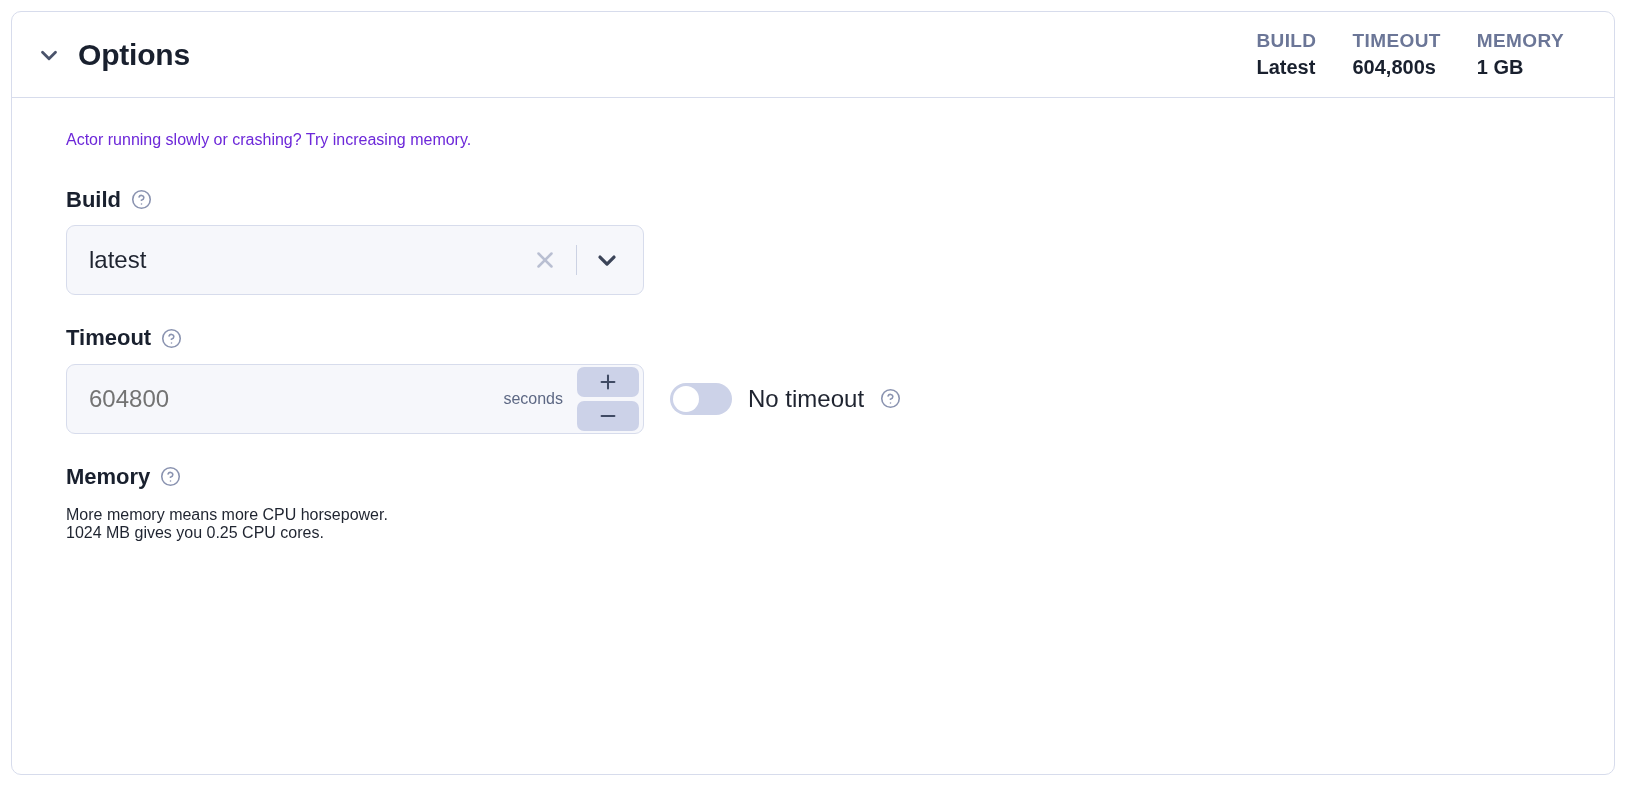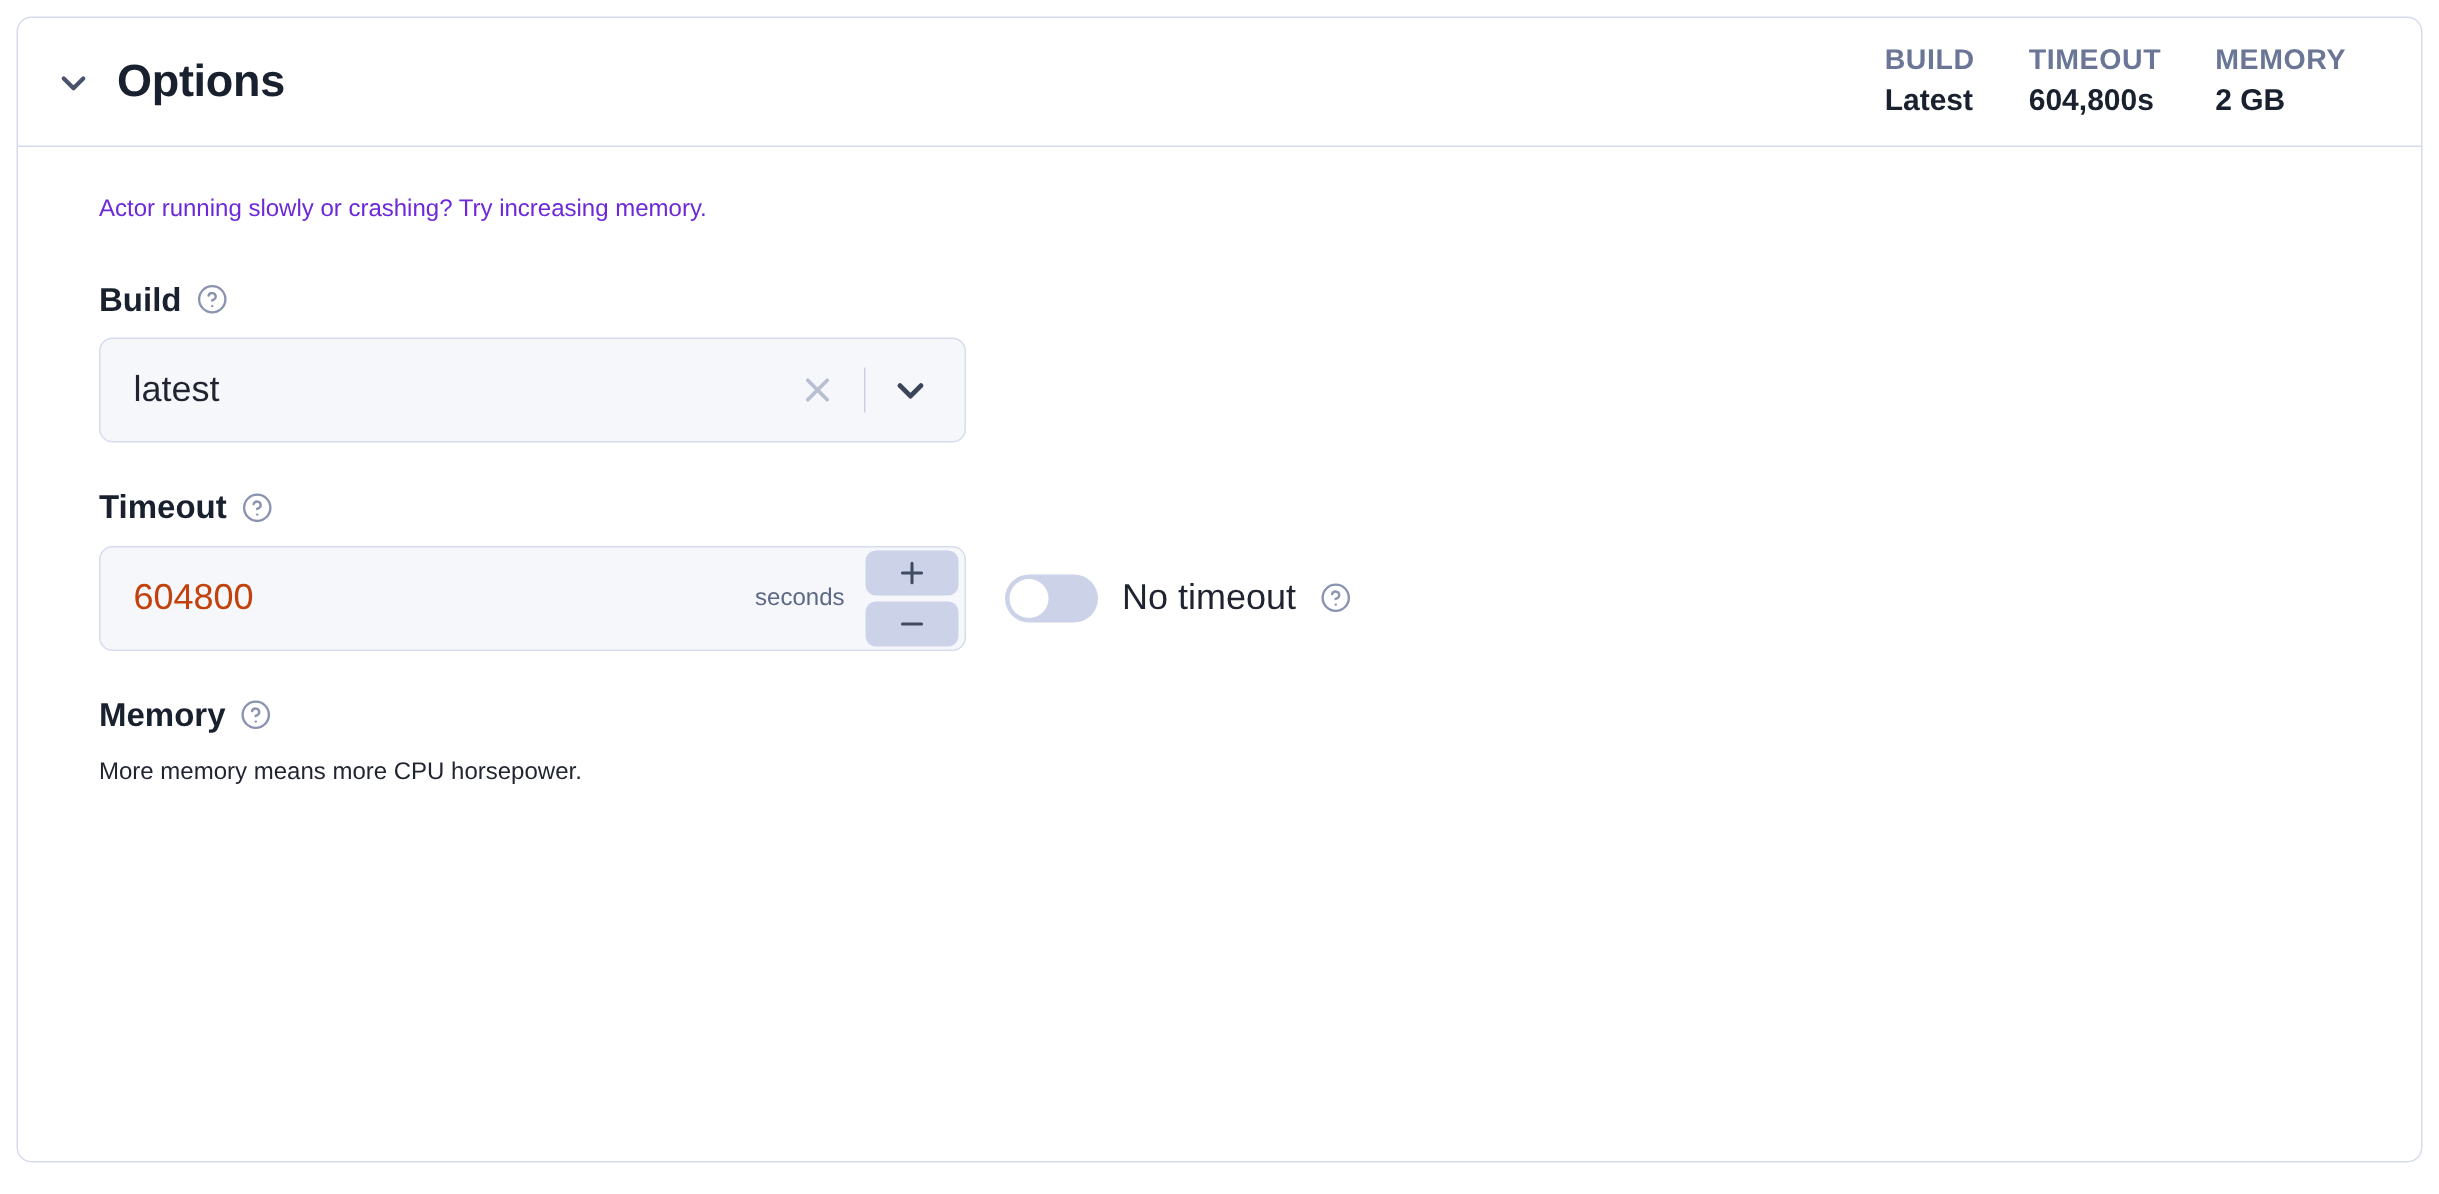--- a/index.html
+++ b/index.html
@@ -198,21 +198,21 @@
     background: #f6f7fb;
     border: 1.5px solid #d7dcec;
     border-radius: 9px;
     display: flex;
     align-items: center;
     padding-left: 22px;
   }
 
   .number-value {
     font-size: 24px;
-    color: #c2410c;
+    color: #737373;
     flex: 1;
     line-height: 1;
     background: transparent;
     border: none;
     outline: none;
     font-family: inherit;
     padding: 0;
     width: 100%;
   }
 
@@ -332,21 +332,21 @@
           <span class="summary-value">Latest</span>
         </div>
 
         <div class="summary-item">
           <span class="summary-label">TIMEOUT</span>
           <span class="summary-value">604,800s</span>
         </div>
 
         <div class="summary-item">
           <span class="summary-label">MEMORY</span>
-          <span class="summary-value">2 GB</span>
+          <span class="summary-value">1 GB</span>
         </div>
 
       </div>
     </header>
 
     <div class="card-body">
 
       <p class="intro-text">Actor running slowly or crashing? Try increasing memory.</p>
 
       <div class="field-block">
@@ -440,18 +440,19 @@
               <path d="M9.2 9.2a2.8 2.8 0 0 1 5.45.93c0 1.87-2.8 2.8-2.8 2.8"></path>
               <line x1="12" y1="17.2" x2="12.01" y2="17.2"></line>
             </svg>
           </span>
         </div>
 
 
         <p class="helper-text">
           </p>
           <div>More memory means more CPU horsepower.</div>
+          <div>1024 MB gives you 0.25 CPU cores.</div>
         <p></p>
       </div>
 
     </div>
   </section>
 </div>
 
 </body></html>

